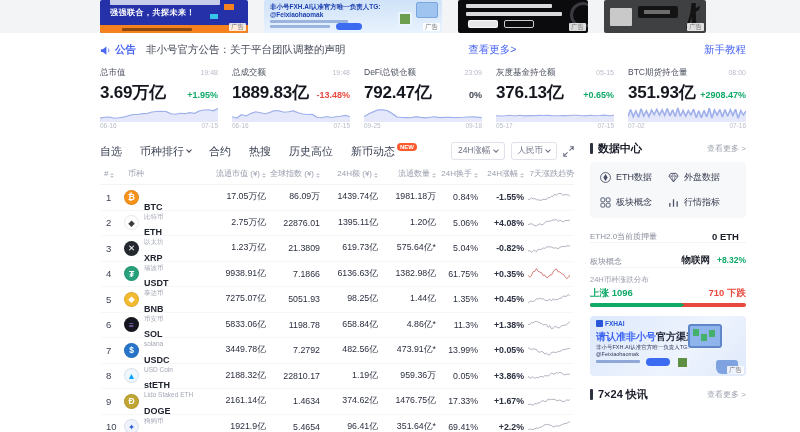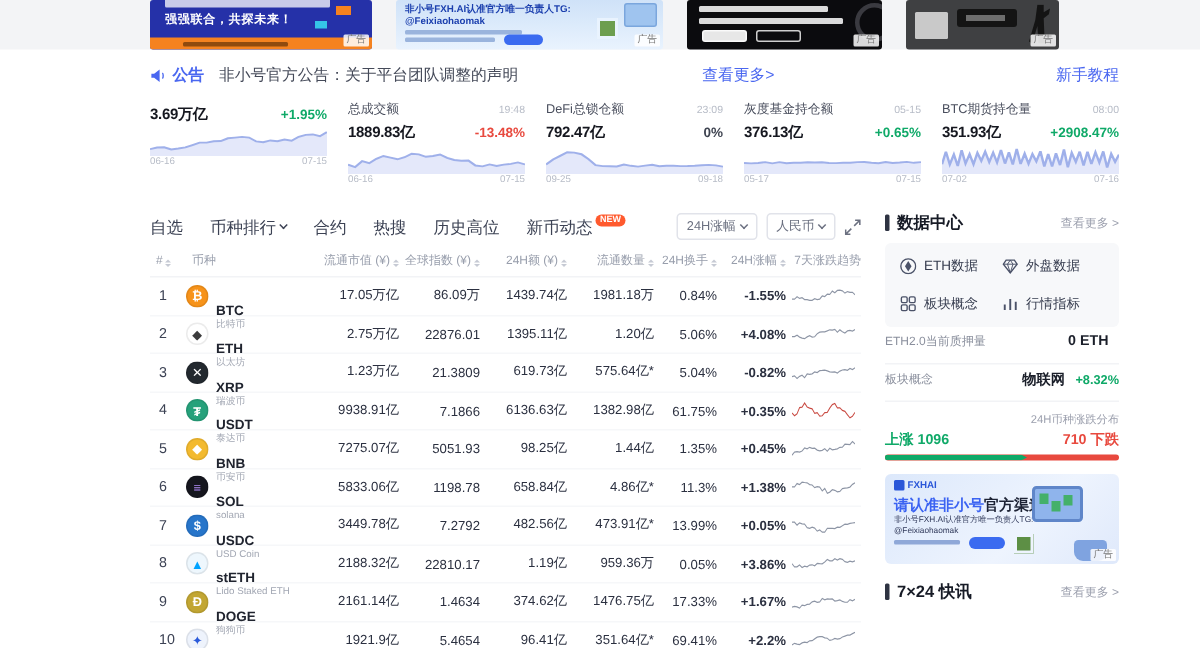--- a/index.html
+++ b/index.html
@@ -52,21 +52,21 @@
   .announce .a-more { position:absolute; left:57%; color:#4a67f0; cursor:pointer; }
   .announce .a-tutorial { position:absolute; right:0; color:#4a67f0; cursor:pointer; }
 
   
   .stats { margin-top:8px; display:flex; gap:14px; height:62px; }
   .scard { flex:1; min-width:0; display:flex; flex-direction:column; cursor:pointer; }
   .srow1 { display:flex; justify-content:space-between; align-items:baseline; }
   .slabel { font-size:8.5px; color:#4a4f5e; }
   .stime { font-size:7px; color:#b7bcc7; }
   .srow2 { display:flex; justify-content:space-between; align-items:baseline; margin-top:2px; }
-  .sval { font-size:10px; font-weight:bold; color:#15171f; letter-spacing:-.2px; }
+  .sval { font-size:17px; font-weight:bold; color:#15171f; letter-spacing:-.2px; }
   .schg { font-size:9px; font-weight:bold; }
   .sspark { width:100%; height:20px; margin-top:1px; }
   .sdates { display:flex; justify-content:space-between; font-size:6.5px; color:#b7bcc7; }
   .up { color:#0fa968; } .down { color:#e8493e; } .flat { color:#3e4350; }
 
   
   .main { display:flex; margin-top:10px; }
   .left { width:474px; }
   .right { flex:1; margin-left:16px; min-width:0; }
 
@@ -107,27 +107,27 @@
   .c-spark svg { width:42px; height:13px; }
 
   
   .sec-head { display:flex; align-items:center; height:18px; }
   .sec-bar { width:3px; height:11px; background:#2e3342; margin-right:5px; border-radius:1px; }
   .sec-title { font-size:11px; font-weight:bold; color:#171b26; }
   .sec-more { margin-left:auto; font-size:8px; color:#9b9fad; cursor:pointer; }
   .shortcut-card { margin-top:5px; background:#f7f8fa; border-radius:4px; padding:9px 10px;
     display:grid; grid-template-columns:1fr 1fr; row-gap:12px; }
   .shortcut { display:flex; align-items:center; gap:5px; font-size:9px; color:#353b4e; cursor:pointer; }
-  .metric { display:flex; align-items:flex-start; height:25px; border-bottom:1px solid #f2f3f6; padding-top:4px; }
+  .metric { display:flex; align-items:flex-end; height:25px; border-bottom:1px solid #f2f3f6; padding-top:4px; }
   .m-label { font-size:8px; color:#8a8f9d; }
   .m-vals { margin-left:auto; display:flex; align-items:baseline; gap:7px; }
   .m-value { font-size:9.5px; font-weight:bold; color:#1b1f2a; }
   .m-extra { font-size:8.5px; font-weight:bold; }
   .dist { margin-top:7px; }
-  .dist-label { font-size:7.5px; color:#9b9fad;text-align:right; }
+  .dist-label { font-size:7.5px; color:#9b9fad; }
   .dist-counts { display:flex; justify-content:space-between; margin-top:2px; font-size:9.5px; font-weight:bold; }
   .dist-track { position:relative; height:4px; margin-top:3px; background:#e8493e; border-radius:2px; overflow:hidden; }
   .dist-up { position:absolute; left:0; top:0; bottom:0; background:#0fa968;
     clip-path:polygon(0 0,calc(100% - 4px) 0,100% 50%,calc(100% - 4px) 100%,0 100%); }
   .side-ad { position:relative; margin-top:9px; height:60px; border-radius:4px; overflow:hidden;
     background:linear-gradient(135deg,#dce8fb,#eef4fe 60%,#dfe9fb); cursor:pointer; }
   .sa-brand { position:absolute; top:4px; left:6px; font-size:6.5px; font-weight:bold; color:#2a56d8;
     display:flex; align-items:center; gap:2px; }
   .sa-brand .logo-sq { width:7px; height:7px; background:#2a56d8; border-radius:1px; }
   .sa-title { position:absolute; top:14px; left:6px; font-size:10px; font-weight:bold; }
@@ -197,20 +197,24 @@
     </svg>
     <span class="a-badge">公告</span>
     <span class="a-text">非小号官方公告：关于平台团队调整的声明</span>
     <span class="a-more">查看更多&gt;</span>
     <span class="a-tutorial">新手教程</span>
   </div>
 
   <div class="stats">
 
       <div class="scard">
+        <div class="srow1">
+          <span class="slabel">总市值</span>
+          <span class="stime">19:48</span>
+        </div>
         <div class="srow2">
           <span class="sval">3.69万亿</span>
           <span class="schg up">+1.95%</span>
         </div>
         <svg class="sspark" preserveAspectRatio="none" viewBox="0 0 100 22">
           <polygon points="0,22 0.0,17.0 4.0,15.8 8.0,15.6 12.0,17.2 16.0,16.5 20.0,15.7 24.0,14.0 28.0,12.2 32.0,12.2 36.0,11.2 40.0,11.0 44.0,9.0 48.0,8.5 52.0,8.0 56.0,8.5 60.0,11.3 64.0,11.9 68.0,10.6 72.0,11.2 76.0,9.9 80.0,10.8 84.0,7.9 88.0,6.5 92.0,6.2 96.0,7.5 100.0,4.5 100,22" fill="rgba(130,150,230,0.22)"></polygon>
           <polyline points="0.0,17.0 4.0,15.8 8.0,15.6 12.0,17.2 16.0,16.5 20.0,15.7 24.0,14.0 28.0,12.2 32.0,12.2 36.0,11.2 40.0,11.0 44.0,9.0 48.0,8.5 52.0,8.0 56.0,8.5 60.0,11.3 64.0,11.9 68.0,10.6 72.0,11.2 76.0,9.9 80.0,10.8 84.0,7.9 88.0,6.5 92.0,6.2 96.0,7.5 100.0,4.5" fill="none" stroke="#9fb0ea" stroke-width="1.4"></polyline>
         </svg>
         <div class="sdates">
           <span>06-16</span>

